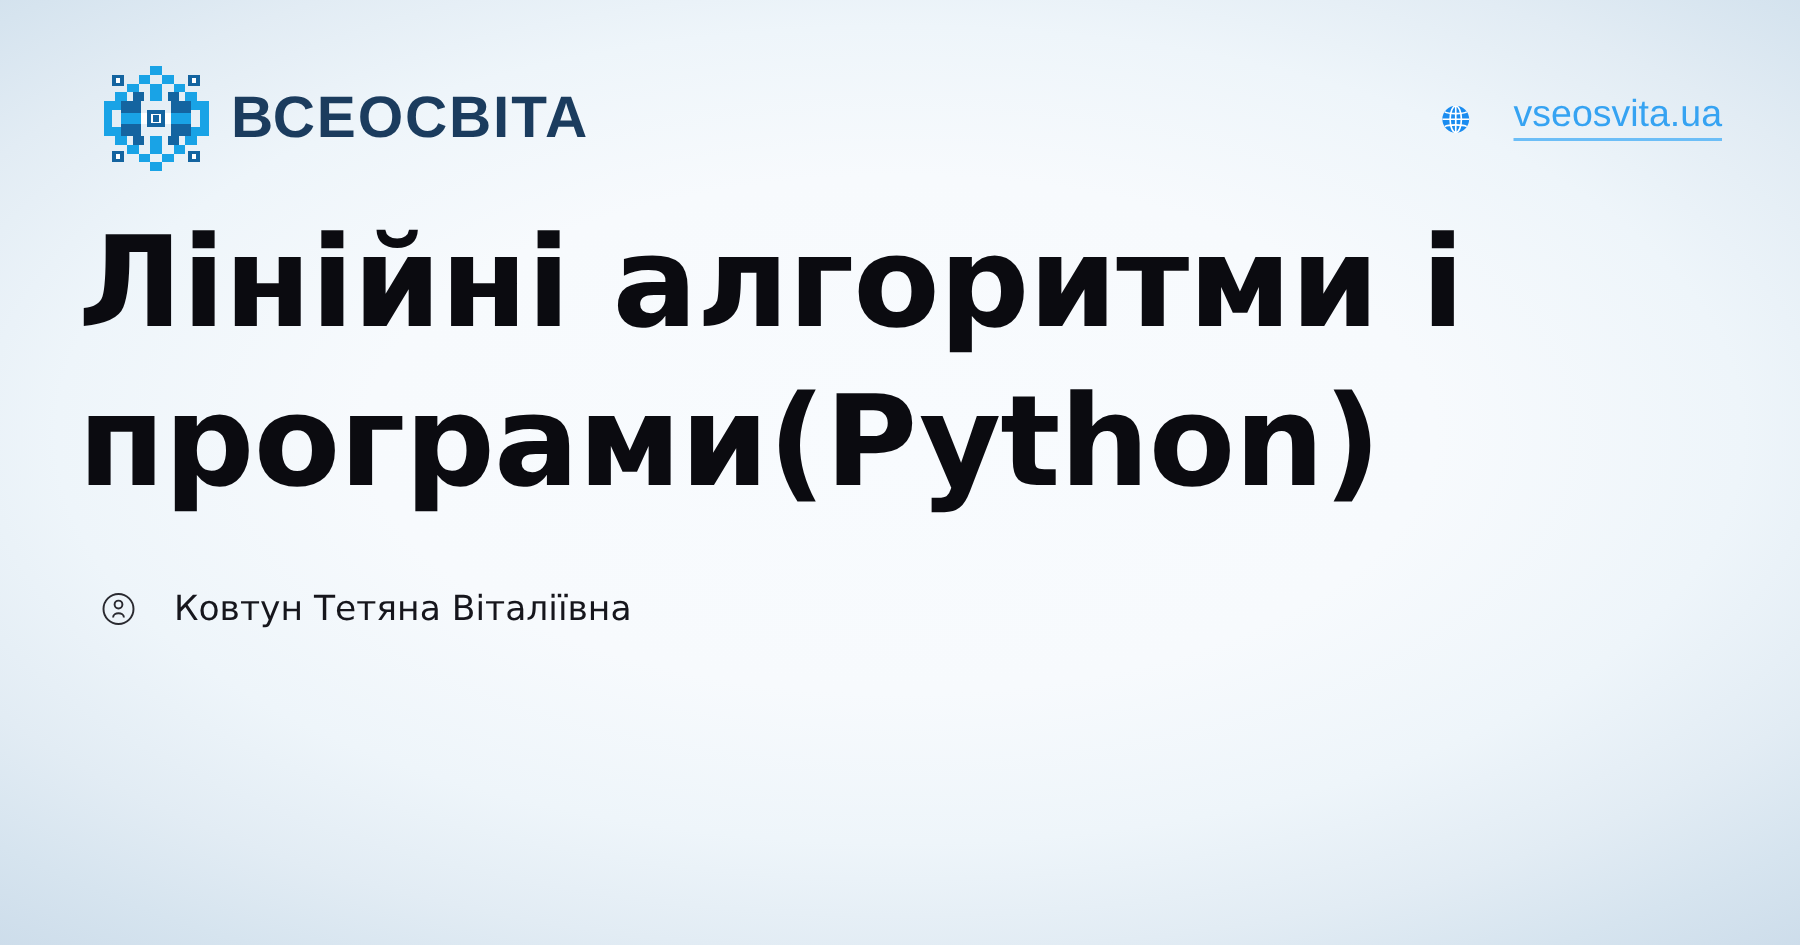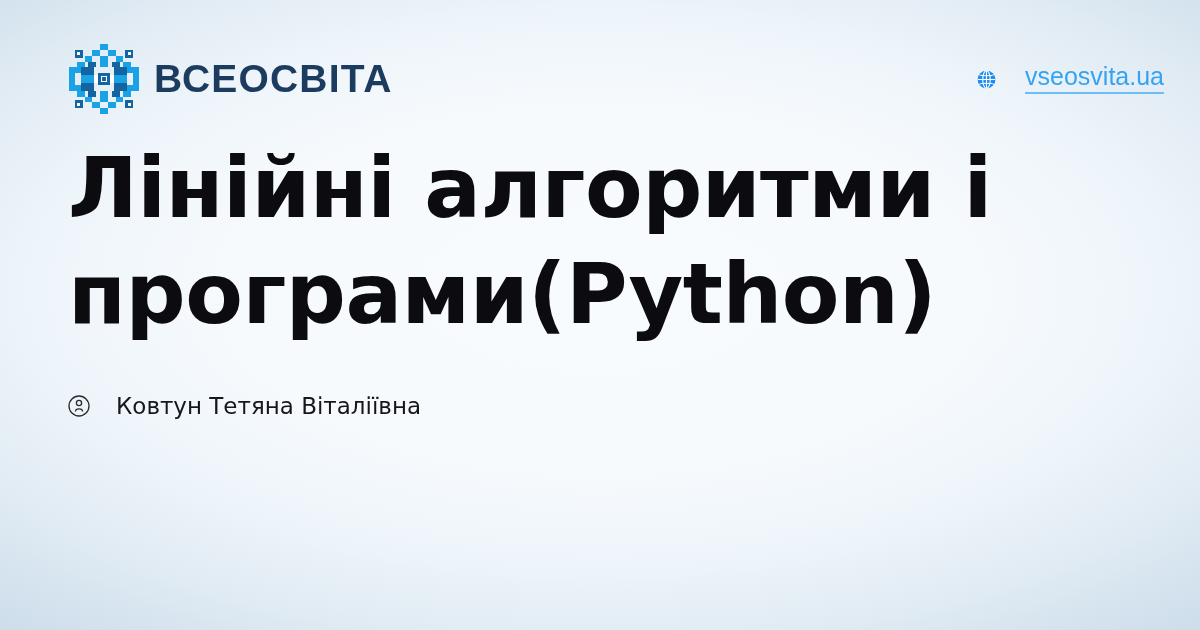--- a/index.html
+++ b/index.html
@@ -28,21 +28,21 @@
         #d6e4ef 88%,
         #ccdcea 100%);
     overflow: hidden;
   }
 
   
   #header {
     position: absolute;
     left: 68px;
     top: 44px;
-    right: 36px;
+    right: 52px;
     height: 70px;
     display: flex;
     align-items: center;
     justify-content: space-between;
     text-align: center;
   }
   #brand {
     display: flex;
     align-items: center;
     gap: 14px;
@@ -82,21 +82,21 @@
     color: #36a3f2;
     line-height: 1;
     white-space: nowrap;
     border-bottom: 2px solid #6cbef7;
     padding-bottom: 3px;
   }
 
   
   #title {
     position: absolute;
-    left: 68px;
+    left: 52px;
     top: 136px;
     width: 960px;
     margin: 0;
     font-family: "DejaVu Sans", sans-serif;
     font-size: 84px;
     font-weight: bold;
     line-height: 1.26;
     letter-spacing: -0.5px;
     color: #0b0b10;
     word-wrap: break-word;

